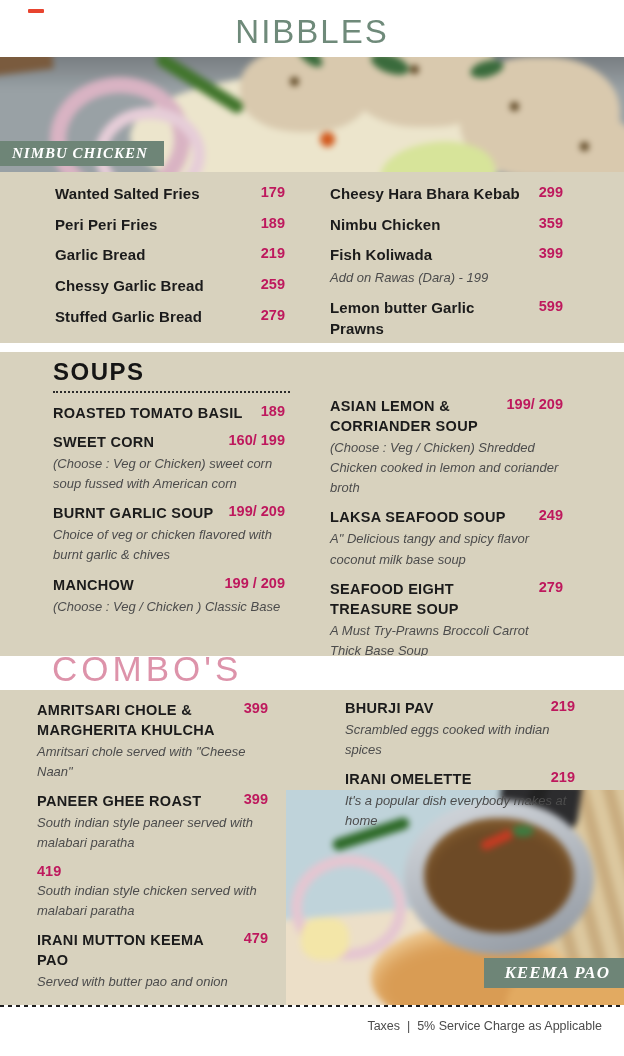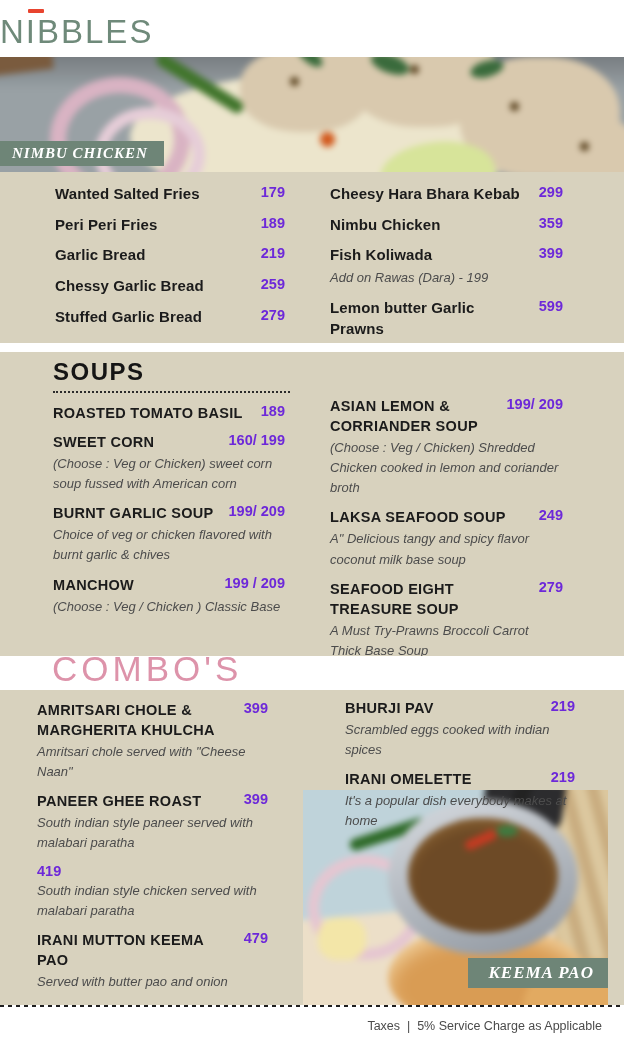--- a/index.html
+++ b/index.html
@@ -1,21 +1,21 @@
 <!DOCTYPE html>
 <html><head>
 <meta charset="utf-8">
 <style>
   html,body{margin:0;padding:0;background:#ffffff;}
   .page{position:relative;width:624px;height:1056px;background:#ffffff;
         font-family:"Liberation Sans",sans-serif;overflow:hidden;}
 
   .red-dash{position:absolute;left:28px;top:9px;width:16px;height:4px;background:#e8442f;border-radius:1px;}
 
-  .main-title{position:absolute;top:13px;left:0;width:624px;text-align:left;
+  .main-title{position:absolute;top:13px;left:0;width:624px;text-align:center;
       font-size:33px;letter-spacing:2px;color:#6f8a7a;font-weight:400;}
 
   
   .hero{position:absolute;top:57px;left:0;width:624px;height:115px;overflow:hidden;background:#99a1a5;}
   .hero-art{position:absolute;inset:-10px;filter:blur(3px);
       background:linear-gradient(180deg,#6f7478 0%,#99a1a5 32%);}
   .hero-art div{position:absolute;}
   .wood-tl{left:-8px;top:-8px;width:70px;height:34px;background:#7a5b3e;transform:rotate(-7deg);}
   .cream-pool{left:140px;top:25px;width:400px;height:130px;border-radius:50%;background:#ece5cc;}
   .onion-a{left:60px;top:30px;width:140px;height:125px;border-radius:50%;border:16px solid #d9b3c3;box-sizing:border-box;}
@@ -57,28 +57,28 @@
   .combo-r{left:345px;top:8px;width:230px;z-index:2;}
 
   .sec-heading{font-size:24px;font-weight:700;letter-spacing:1.5px;color:#151515;margin:0 0 5px 0;}
   .dotted{border-bottom:2px dotted #2b2b2b;width:237px;margin-bottom:10px;}
 
   .item{margin-bottom:9px;}
   .nib .item{margin-bottom:10px;}
   .item-head{display:flex;justify-content:space-between;gap:10px;align-items:flex-start;}
   .item-name{font-weight:700;font-size:14.5px;color:#1b1b1b;line-height:1.38;letter-spacing:0.3px;}
   .nib .item-name{font-size:15px;letter-spacing:0.1px;}
-  .item-price{font-weight:700;font-size:14.5px;color:#6d28d9;white-space:nowrap;}
+  .item-price{font-weight:700;font-size:14.5px;color:#be185d;white-space:nowrap;}
   .item-desc{font-style:italic;font-size:13px;color:#4c4c4c;line-height:1.55;margin-top:2px;}
 
   .combos-title{position:absolute;top:651px;left:52px;font-size:35px;line-height:1;
       letter-spacing:4px;color:#dd93aa;font-weight:400;}
 
   
-  .combo-photo{position:absolute;right:16px;bottom:0;width:305px;height:215px;overflow:hidden;z-index:1;background:#bfd3da;text-align:center;}
+  .combo-photo{position:absolute;right:0;bottom:0;width:338px;height:215px;overflow:hidden;z-index:1;background:#bfd3da;text-align:center;}
   .photo-art{position:absolute;inset:-10px;filter:blur(3px);background:#bfd3da;}
   .photo-art div{position:absolute;}
   .cloth{right:0;top:0;width:120px;height:235px;
       background:repeating-linear-gradient(75deg,#dcc89f 0 14px,#c9ad80 14px 26px);}
   .utensil{right:55px;top:0;width:80px;height:55px;background:#2c2c2e;border-radius:0 0 40% 40%;transform:rotate(8deg);}
   .utensil-stem{right:95px;top:-5px;width:16px;height:75px;background:#222222;transform:rotate(20deg);}
   .bowl{right:40px;top:20px;width:190px;height:155px;border-radius:50%;background:linear-gradient(160deg,#d7dbe0,#8e959e);}
   .keema{right:60px;top:38px;width:150px;height:115px;border-radius:50%;background:#6d4a26;box-shadow:inset 0 6px 12px #8a6334;}
   .chili-red{right:120px;top:55px;width:34px;height:10px;background:#c43b22;border-radius:6px;transform:rotate(-25deg);}
   .mint-top{right:100px;top:45px;width:22px;height:12px;background:#3f7a40;border-radius:50%;}

